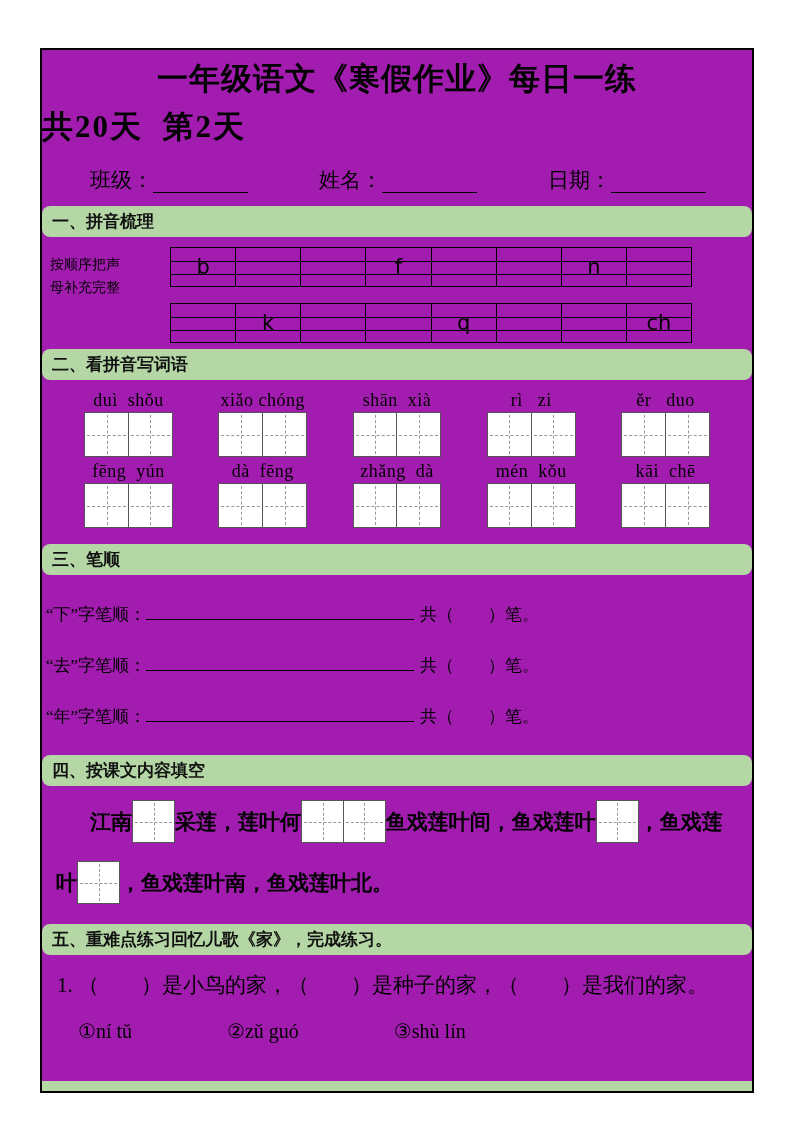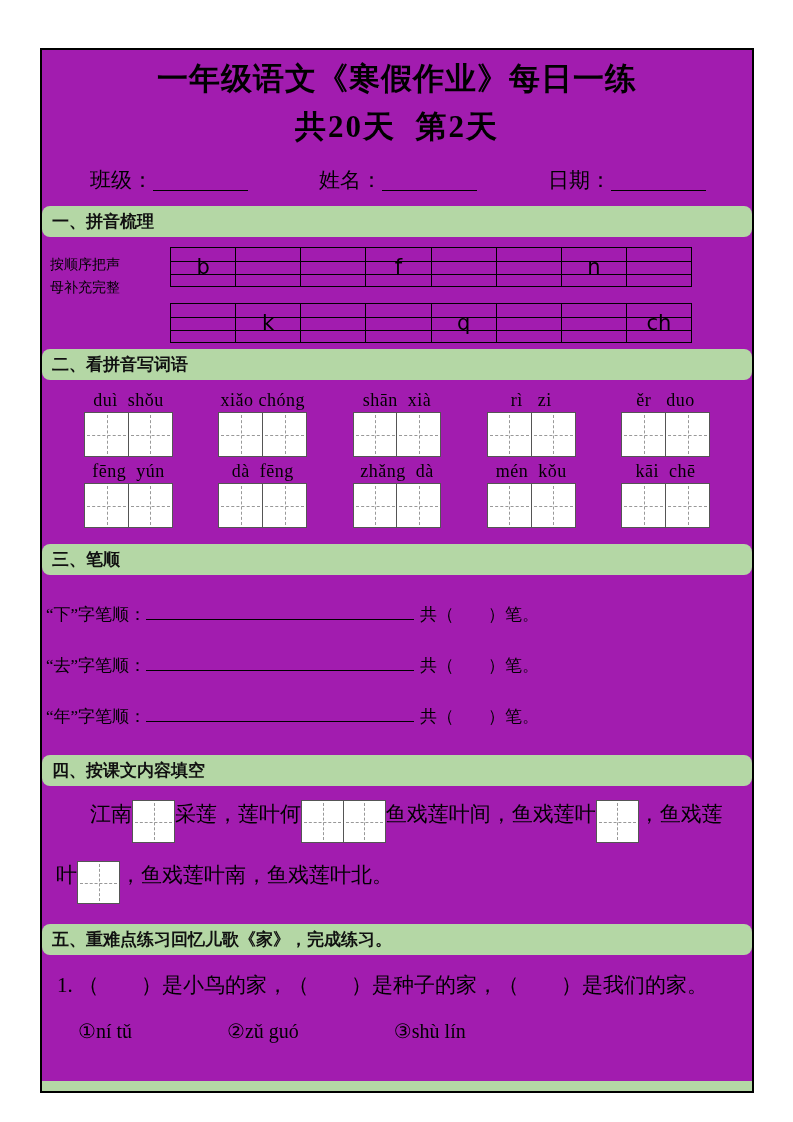--- a/index.html
+++ b/index.html
@@ -6,23 +6,23 @@
   body{
     width:793px;height:1122px;position:relative;
     font-family:"Liberation Serif", serif;color:#000;
     -webkit-font-smoothing:antialiased;
   }
   .sheet{
     position:absolute;left:40px;top:48px;width:714px;height:1045px;
     border:2.5px solid #000;box-sizing:border-box;background:#a21caf;overflow:hidden;
   }
   .title1{font-size:31px;font-weight:bold;text-align:center;margin-top:8px;letter-spacing:1px;}
-  .title2{font-size:31px;font-weight:bold;text-align:center;margin-top:6px;letter-spacing:2px;white-space:pre;}
+  .title2{font-size:31px;font-weight:bold;text-align:left;margin-top:6px;letter-spacing:2px;white-space:pre;}
   .form-row{display:flex;justify-content:space-between;padding:0 46px 0 48px;margin-top:18px;margin-bottom:12px;font-size:21px;}
-  .form-item{display:flex;align-items:flex-start;}
+  .form-item{display:flex;align-items:center;}
   .blank{display:inline-block;width:95px;border-bottom:1.6px solid #000;height:1.15em;}
   .sec-header{
     background:var(--accent,#b4d7a5);
     font-family:"Liberation Sans", sans-serif;font-weight:bold;
     font-size:17px;padding:4px 10px;color:#111;border-radius:8px;
   }
   
   .s1-body{display:flex;padding:10px 12px 6px 8px;}
   .note{font-size:14px;line-height:1.65;width:92px;padding-top:6px;white-space:nowrap;}
   .strips{flex:1;display:flex;flex-direction:column;gap:16px;margin-left:28px;margin-right:48px;}
@@ -41,21 +41,21 @@
   .pinyin{font-size:18px;white-space:pre;letter-spacing:0.5px;}
   .tian-pair{display:flex;}
   .tian{width:45px;height:45px;border:1.2px solid #555;position:relative;box-sizing:border-box;background:#fff;}
   .tian + .tian{margin-left:-1.2px;}
   .tian::before{content:"";position:absolute;top:2px;bottom:2px;left:50%;border-left:1px dashed #999;}
   .tian::after{content:"";position:absolute;left:2px;right:2px;top:50%;border-top:1px dashed #999;}
   
   .stroke-line{display:flex;align-items:baseline;padding:0 4px;margin:27px 0;font-size:17px;white-space:pre;}
   .stroke-blank{flex:0 0 268px;border-bottom:1.6px solid #000;height:1em;margin-right:6px;}
   
-  .fill-line{display:flex;align-items:flex-start;padding:0 14px;font-size:21px;white-space:pre;}
+  .fill-line{display:flex;align-items:center;padding:0 14px;font-size:21px;white-space:pre;font-weight:bold;}
   .fill-line.l1{margin-top:14px;margin-left:34px;}
   .fill-line.l2{margin-top:18px;}
   .tian.small{width:43px;height:43px;}
   
   .q1{font-size:21px;padding:0 15px;margin-top:16px;white-space:pre;}
   .options{display:flex;padding-left:36px;margin-top:20px;font-size:20px;white-space:pre;}
   .options .opt{margin-right:95px;}
   .bottom-bar{position:absolute;left:0;right:0;bottom:0;height:10px;background:var(--accent,#b4d7a5);}
 </style>
 </head>

